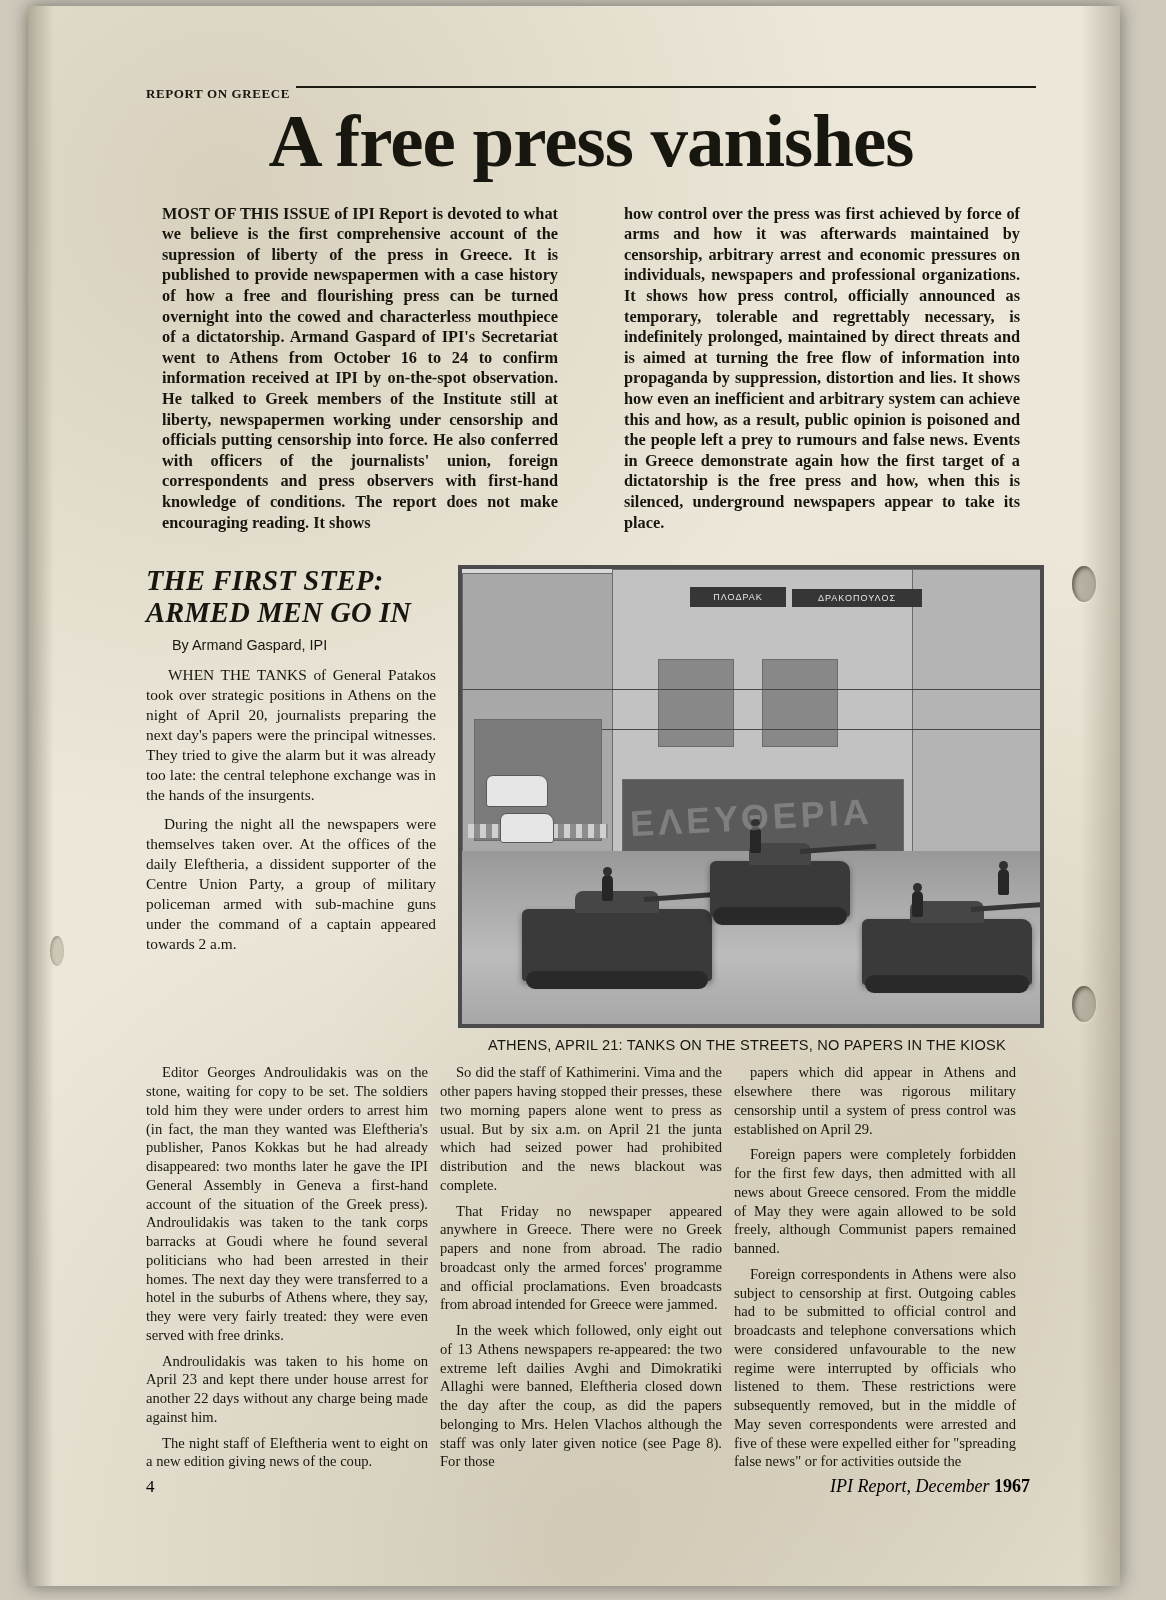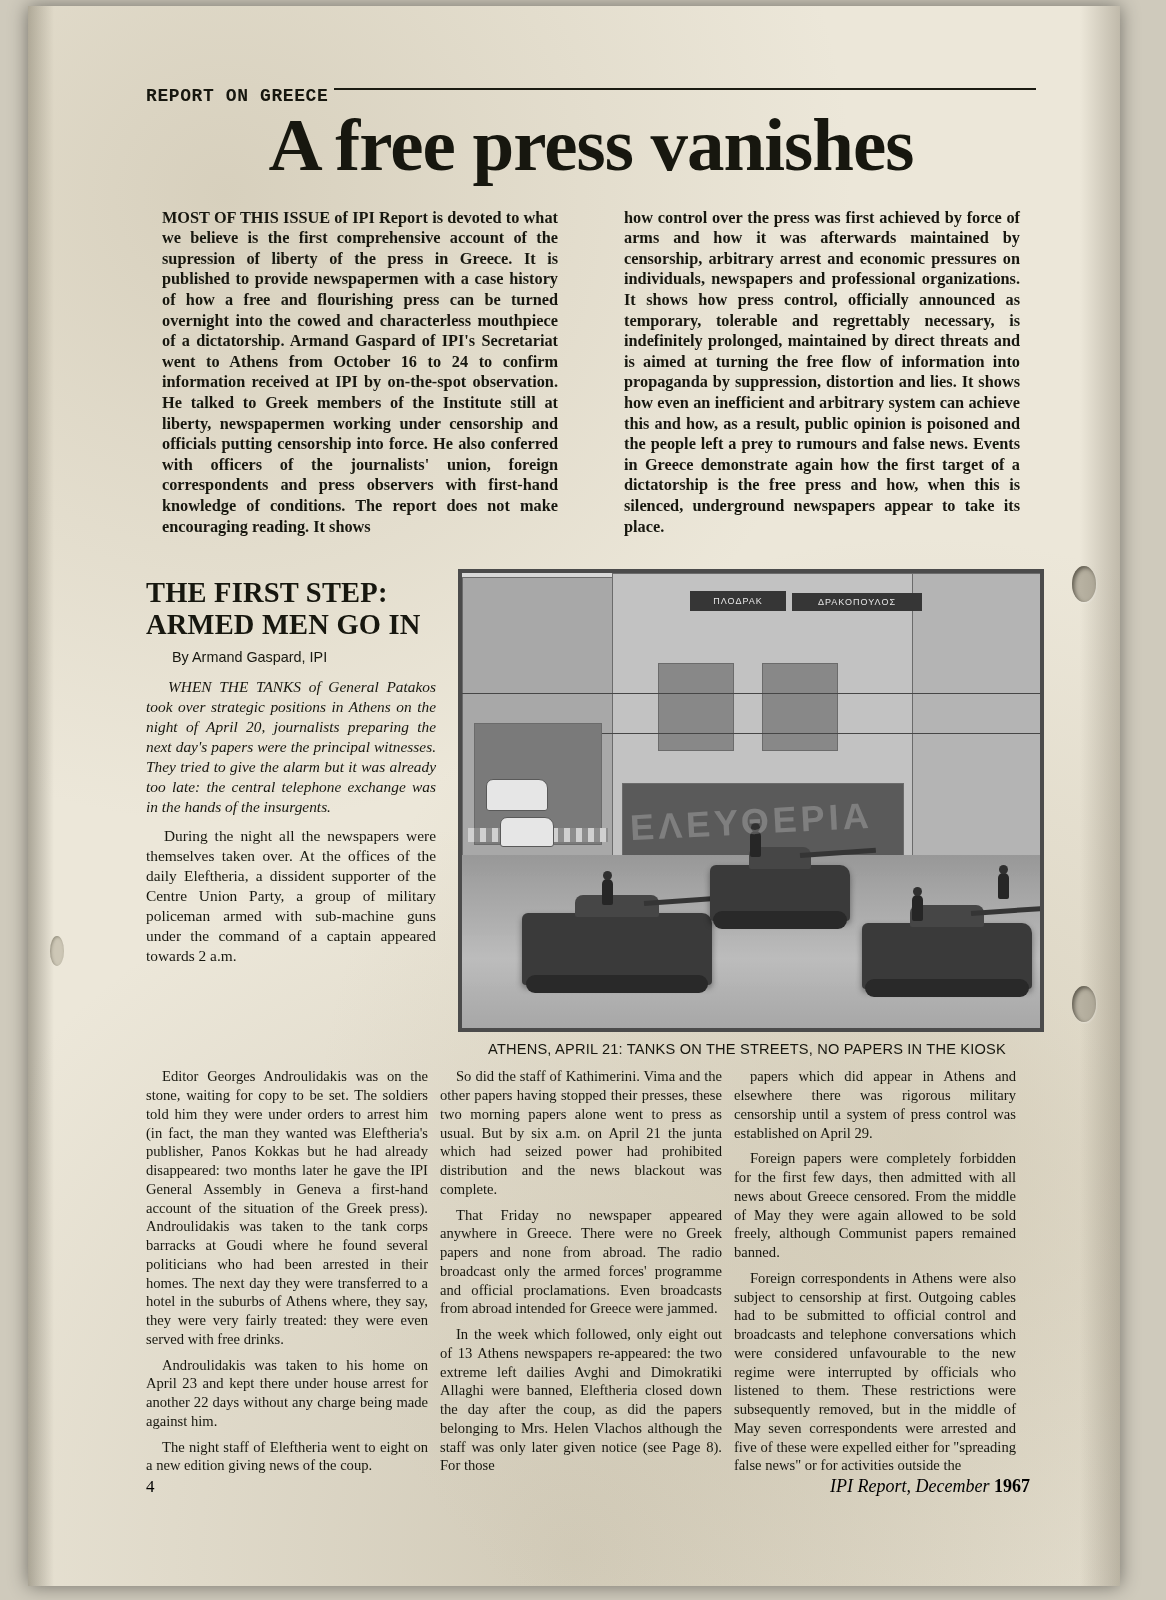--- a/index.html
+++ b/index.html
@@ -70,23 +70,23 @@
     color: #17170f;
   }
 
   
   .kicker-row {
     display: flex;
     align-items: center;
     gap: 0;
   }
   .kicker {
-    font-family: Liberation Mono, monospace;
+    font-family: Liberation Serif, serif;
     font-weight: bold;
-    font-size: 18px;
+    font-size: 13px;
     letter-spacing: 0.6px;
     white-space: nowrap;
     padding-right: 6px;
   }
   .kicker-rule {
     flex: 1;
     height: 2px;
     background: #1b1b12;
     position: relative;
     top: -7px;
@@ -120,34 +120,35 @@
   .mid {
     display: flex;
     gap: 22px;
     margin-top: 16px;
   }
   .mid-left { width: 290px; }
   .subhead {
     font-size: 28.5px;
     line-height: 1.12;
     letter-spacing: 0.2px;
-    margin: 8px 0 8px 0;
+    margin: 0 0 8px 0;
+    font-style: italic;
   }
   .byline {
     font-family: "Liberation Sans", sans-serif;
     font-size: 14.4px;
     margin: 0 0 12px 26px;
   }
   .body-col {
     font-size: 15.4px;
     line-height: 1.30;
     text-align: justify;
   }
   .body-col p { margin: 0 0 9px 0; text-indent: 18px; }
-  .body-col p.first { text-indent: 22px; font-style: italic; }
+  .body-col p.first { text-indent: 22px; }
 
   .photo-wrap { width: 578px; }
   .photo {
     width: 578px;
     height: 455px;
     position: relative;
     overflow: hidden;
     background: #8d8d86;
     border: 4px solid #1d4ed8;
     filter: grayscale(1) contrast(1.05);

